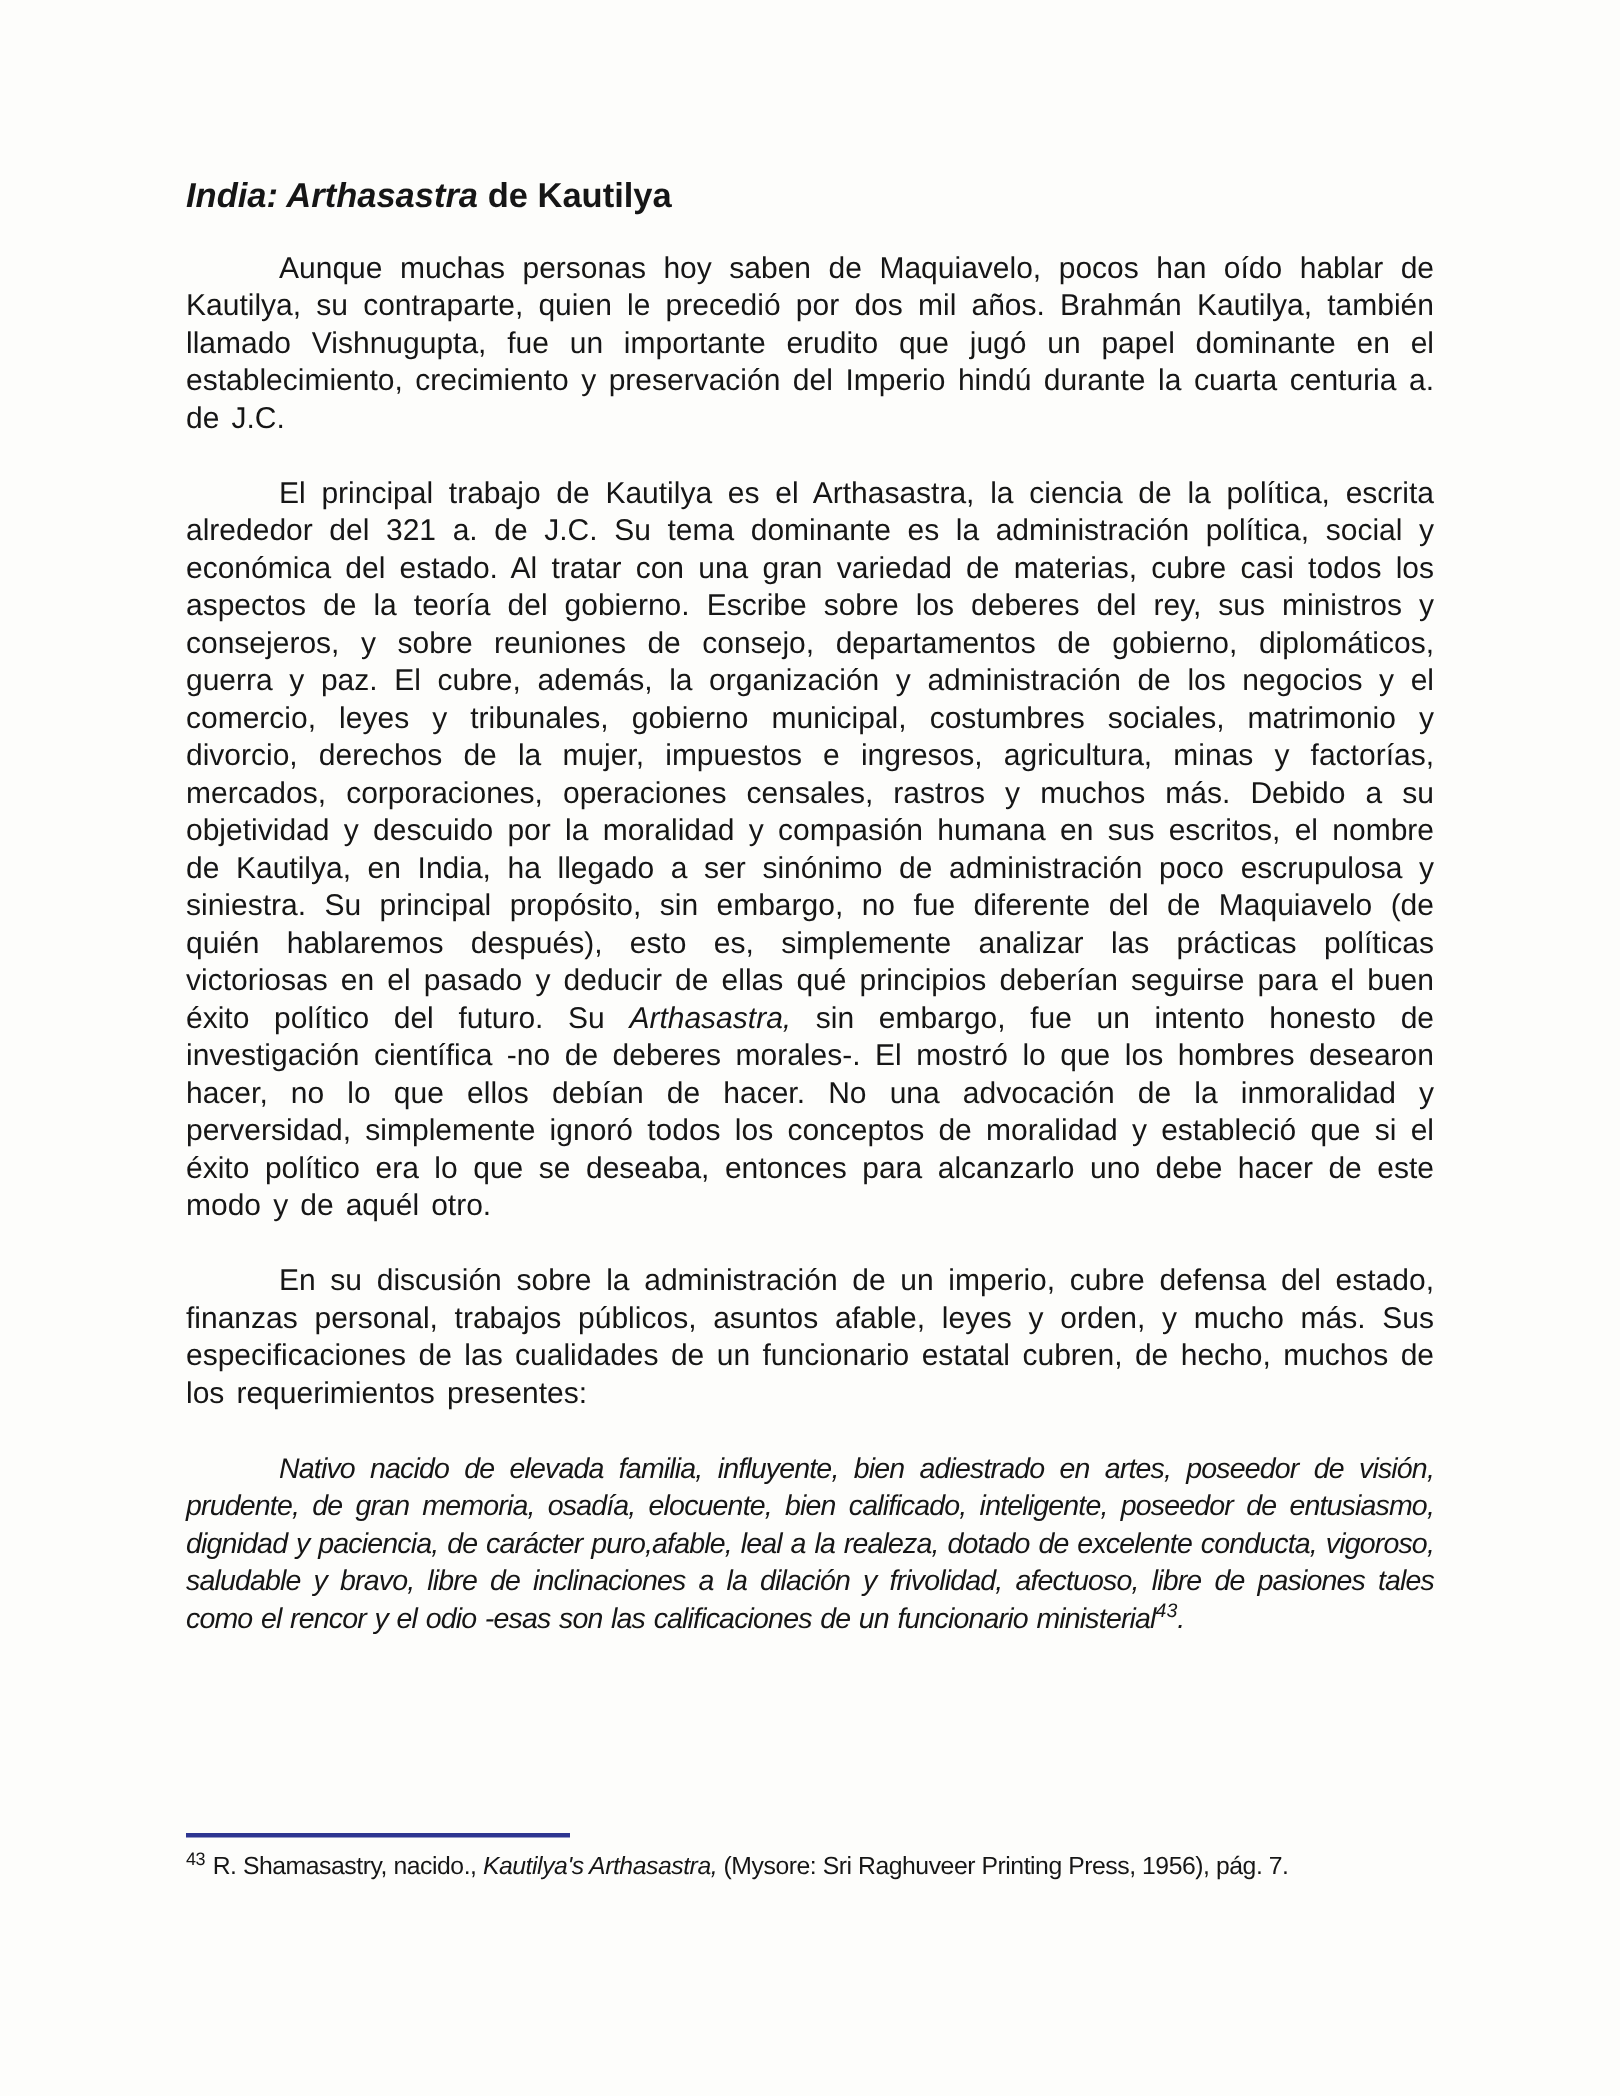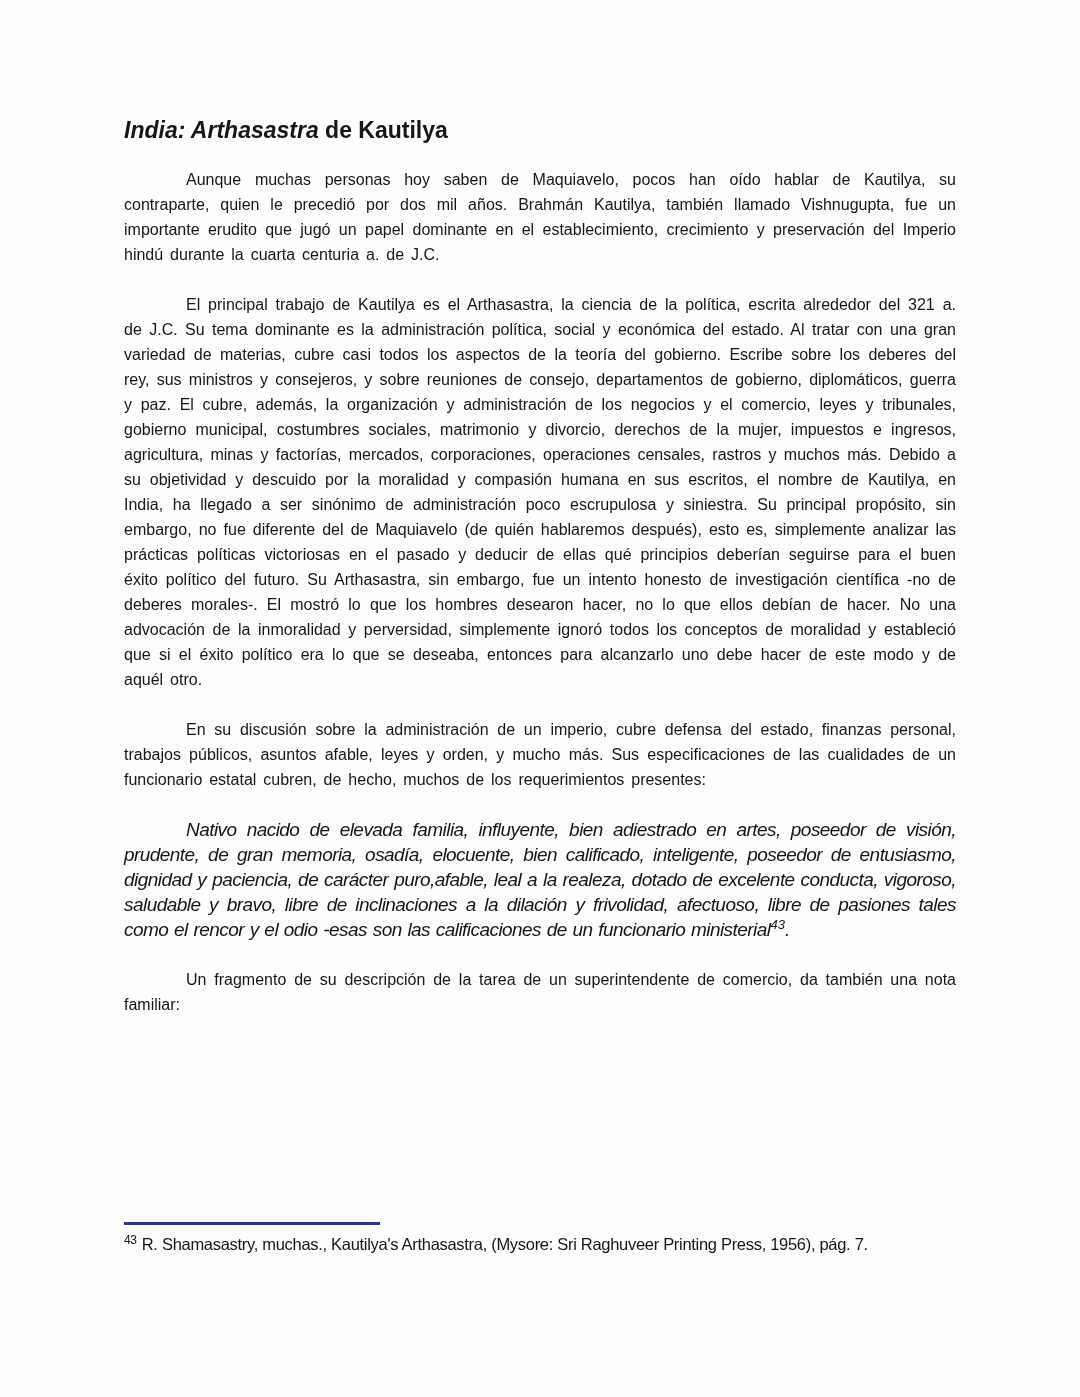--- a/index.html
+++ b/index.html
@@ -18,35 +18,35 @@
     font-family: "Liberation Sans", "DejaVu Sans", sans-serif;
     overflow: hidden;
   }
   .doc-title {
     font-size: 23px;
     line-height: 28px;
     margin: 0 0 23px 0;
     font-weight: 700;
   }
   .para {
-    font-size: 16px;
+    font-size: 20px;
     line-height: 25px;
     margin: 0 0 25px 0;
     text-align: justify;
     text-indent: 62px;
     word-spacing: 2.5px;
   }
   .para.quote {
     font-size: 19px;
     letter-spacing: -0.55px;
     word-spacing: 1px;
     font-style: italic;
   }
   .bold        { font-weight: 700; }
-  .italic      { }
+  .italic      { font-style: italic; }
   .bold-italic { font-weight: 700; font-style: italic; }
   .sup {
     vertical-align: super;
     font-size: 13px;
     line-height: 0;
     letter-spacing: 0;
   }
   .footnote-block {
     position: absolute;
     left: 124px;
@@ -77,22 +77,21 @@
 <body>
 
 <div class="page">
   <h1 class="doc-title"><span class="bold-italic">India: Arthasastra</span><span class="bold"> de Kautilya</span></h1>
 
   <div>
       <p class="para body"><span>Aunque muchas personas hoy saben de Maquiavelo, pocos han oído hablar de Kautilya, su contraparte, quien le precedió por dos mil años. Brahmán Kautilya, también llamado Vishnugupta, fue un importante erudito que jugó un papel dominante en el establecimiento, crecimiento y preservación del Imperio hindú durante la cuarta centuria a. de J.C.</span></p>
       <p class="para body"><span>El principal trabajo de Kautilya es el Arthasastra, la ciencia de la política, escrita alrededor del 321 a. de J.C. Su tema dominante es la administración política, social y económica del estado. Al tratar con una gran variedad de materias, cubre casi todos los aspectos de la teoría del gobierno. Escribe sobre los deberes del rey, sus ministros y consejeros, y sobre reuniones de consejo, departamentos de gobierno, diplomáticos, guerra y paz. El cubre, además, la organización y administración de los negocios y el comercio, leyes y tribunales, gobierno municipal, costumbres sociales, matrimonio y divorcio, derechos de la mujer, impuestos e ingresos, agricultura, minas y factorías, mercados, corporaciones, operaciones censales, rastros y muchos más. Debido a su objetividad y descuido por la moralidad y compasión humana en sus escritos, el nombre de Kautilya, en India, ha llegado a ser sinónimo de administración poco escrupulosa y siniestra. Su principal propósito, sin embargo, no fue diferente del de Maquiavelo (de quién hablaremos después), esto es, simplemente analizar las prácticas políticas victoriosas en el pasado y deducir de ellas qué principios deberían seguirse para el buen éxito político del futuro. Su </span><span class="italic">Arthasastra,</span><span> sin embargo, fue un intento honesto de investigación científica -no de deberes morales-. El mostró lo que los hombres desearon hacer, no lo que ellos debían de hacer. No una advocación de la inmoralidad y perversidad, simplemente ignoró todos los conceptos de moralidad y estableció que si el éxito político era lo que se deseaba, entonces para alcanzarlo uno debe hacer de este modo y de aquél otro.</span></p>
       <p class="para body"><span>En su discusión sobre la administración de un imperio, cubre defensa del estado, finanzas personal, trabajos públicos, asuntos afable, leyes y orden, y mucho más. Sus especificaciones de las cualidades de un funcionario estatal cubren, de hecho, muchos de los requerimientos presentes:</span></p>
       <p class="para quote"><span>Nativo nacido de elevada familia, influyente, bien adiestrado en artes, poseedor de visión, prudente, de gran memoria, osadía, elocuente, bien calificado, inteligente, poseedor de entusiasmo, dignidad y paciencia, de carácter puro,afable, leal a la realeza, dotado de excelente conducta, vigoroso, saludable y bravo, libre de inclinaciones a la dilación y frivolidad, afectuoso, libre de pasiones tales como el rencor y el odio -esas son las calificaciones de un funcionario ministerial</span><span class="sup">43</span><span>.</span></p>
-      <p class="para body"><span>Un fragmento de su descripción de la tarea de un superintendente de comercio, da también una nota familiar:</span></p>
     </div>
 
   <div class="footnote-block">
     <div class="footnote-rule"></div>
     <p class="footnote-text">
-      <span class="fn-num">43</span><span><span>R. Shamasastry, muchas., </span><span class="italic">Kautilya's Arthasastra,</span><span> (Mysore: Sri Raghuveer Printing Press, 1956), pág. 7.</span></span>
+      <span class="fn-num">43</span><span><span>R. Shamasastry, nacido., </span><span class="italic">Kautilya's Arthasastra,</span><span> (Mysore: Sri Raghuveer Printing Press, 1956), pág. 7.</span></span>
     </p>
   </div>
 </div>
 
 </body></html>

